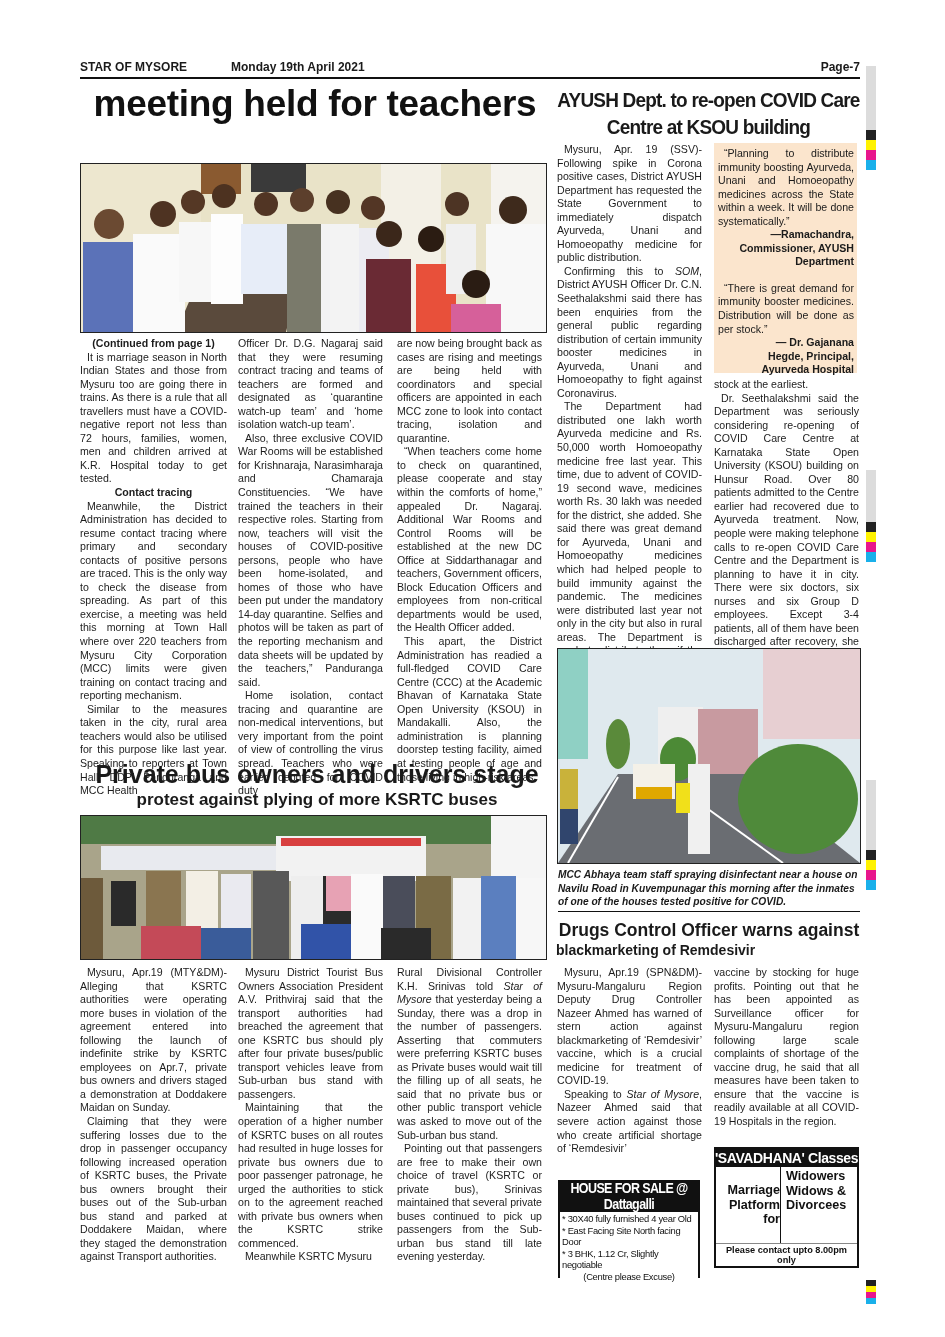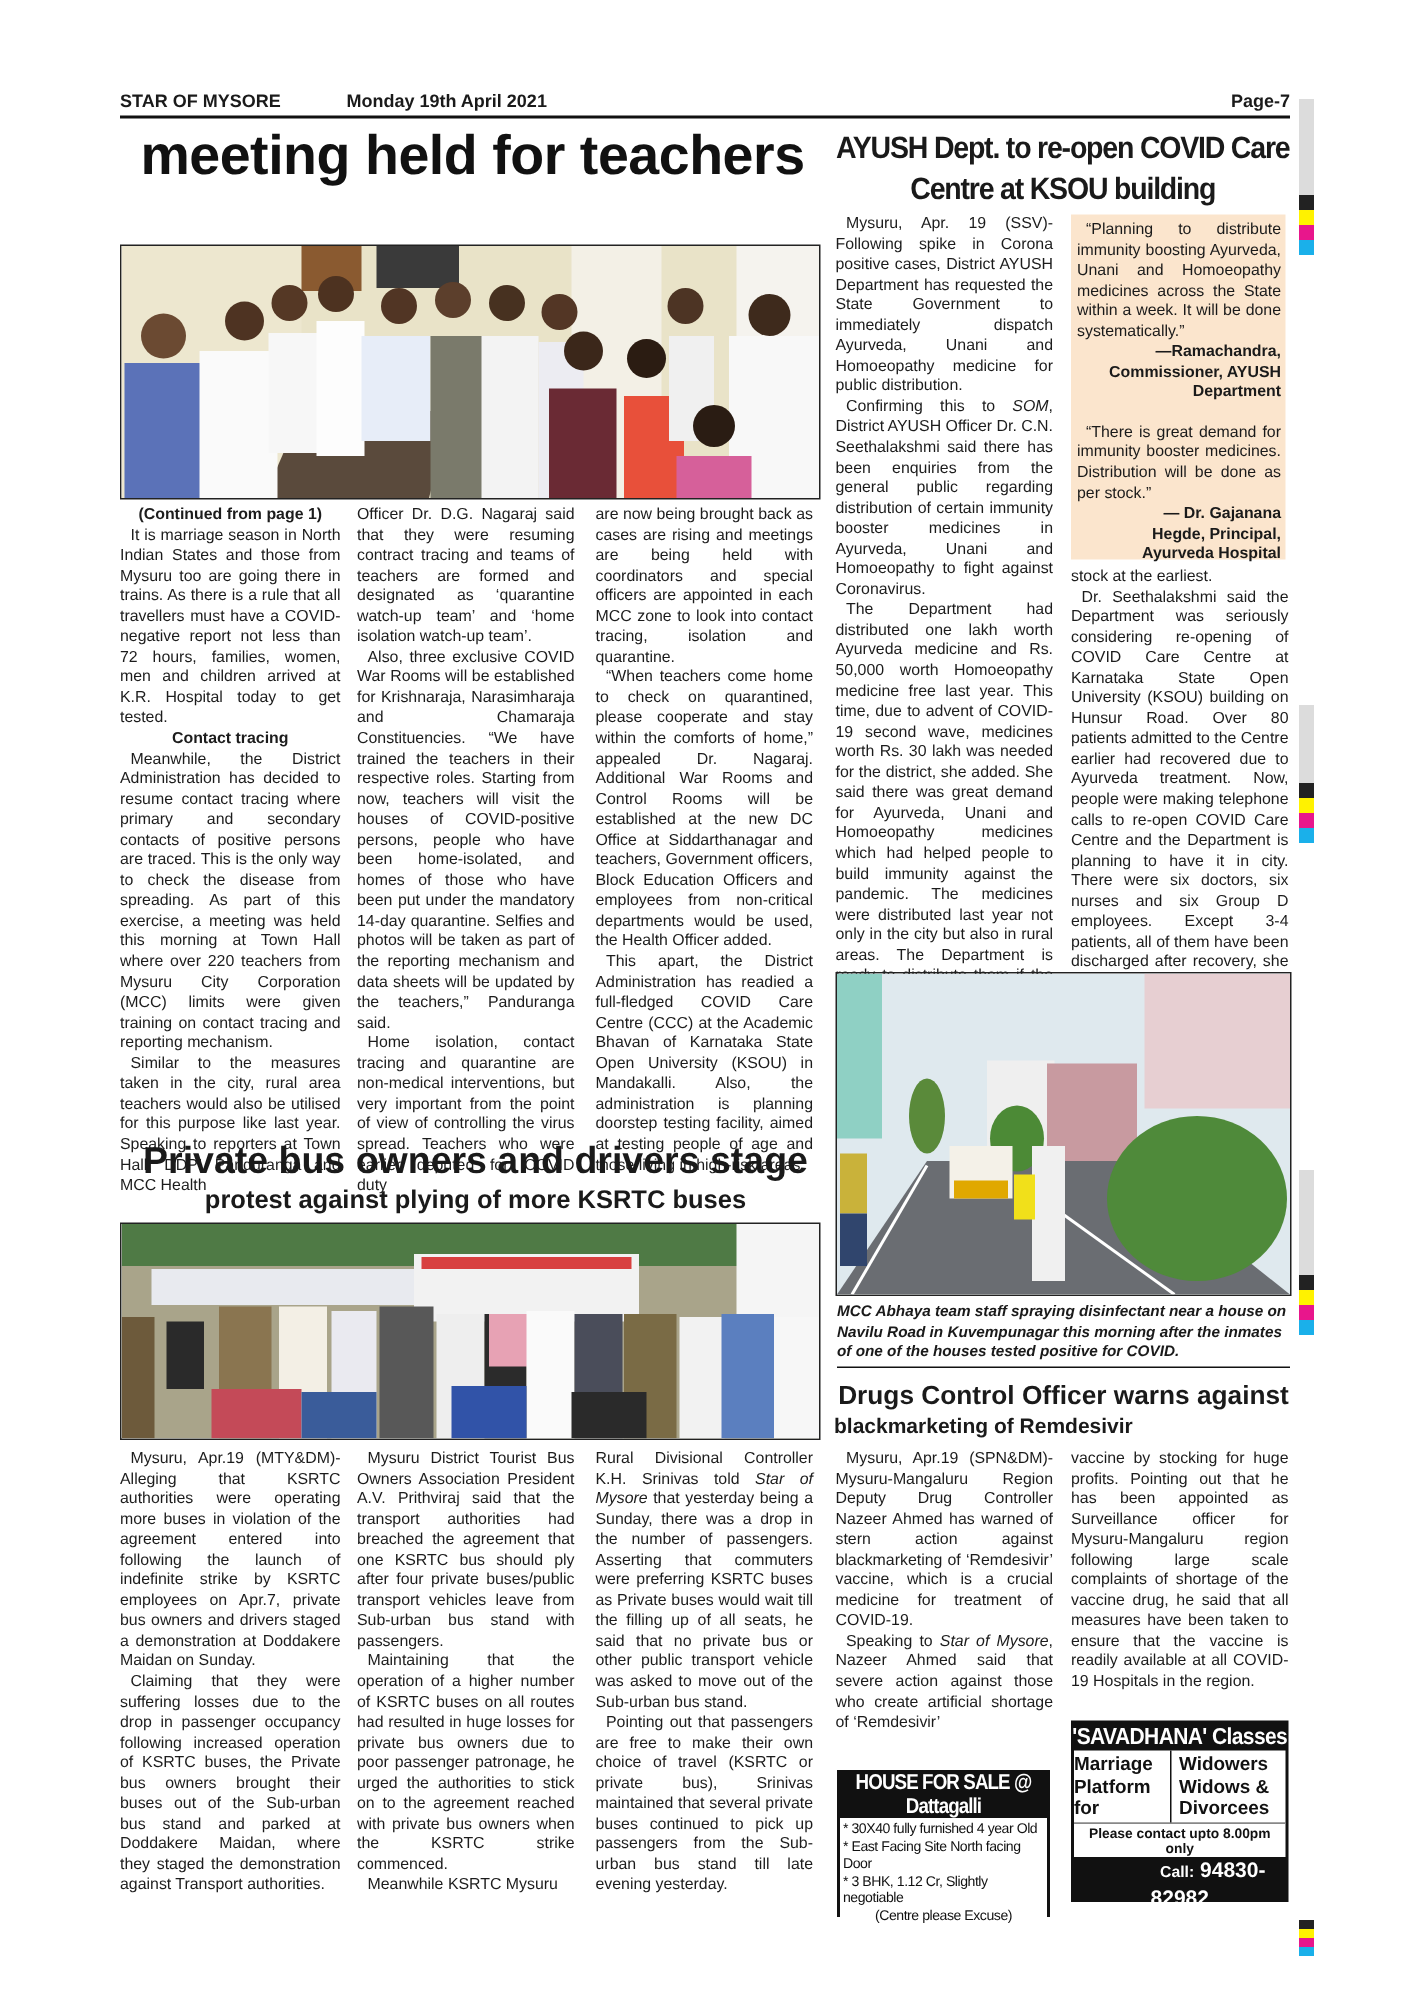--- a/index.html
+++ b/index.html
@@ -31,21 +31,21 @@
   .reg .m{background:#e8168c;height:10px;}
   .reg .c{background:#1ab0ea;height:10px;}
   .ad1{left:558px;top:1143px;width:142px;height:98px;background:#111;color:#fff;margin-top:37px;}
   .ad1 .title{font-weight:bold;font-size:12.5px;text-align:center;padding-top:2px;letter-spacing:-0.6px;transform:scaleY(1.15);}
   .ad1 .body{background:#fff;color:#111;margin:2px 2px 0 2px;padding:1px 2px;font-size:9.4px;line-height:11.6px;letter-spacing:-0.3px;}
   .ad1 .body .excuse{text-align:center;}
   .ad1 .phone{font-family:"DejaVu Sans",sans-serif;font-weight:bold;font-size:17px;line-height:18px;text-align:center;letter-spacing:0.5px;}
   .ad2{left:714px;top:1147px;width:145px;height:121px;background:#111;color:#fff;}
   .ad2 .title{font-weight:bold;font-size:14px;text-align:center;padding-top:2px;letter-spacing:-0.4px;transform:scaleY(1.1);}
   .ad2 .box{background:#fff;color:#111;margin:2px 2px 0 2px;display:flex;font-weight:bold;font-size:12.6px;line-height:14.5px;}
-  .ad2 .box .l{width:64px;text-align:left;border-right:1px solid #111;padding:2px 0;}
+  .ad2 .box .l{width:64px;text-align:right;border-right:1px solid #111;padding:16px 0;}
   .ad2 .box .r{flex:1;padding:2px 0 2px 5px;}
   .ad2 .note{background:#fff;color:#111;margin:0 2px;font-size:9.2px;font-weight:bold;text-align:center;border-top:1px solid #888;padding:1px 0;}
   .ad2 .call{text-align:center;font-weight:bold;font-size:14px;line-height:17px;}
   .ad2 .call .lbl{font-size:10.5px;margin-left:44px;}
   svg{display:block;}
 </style>
 </head>
 <body>
 
 <div class="abs masthead">

